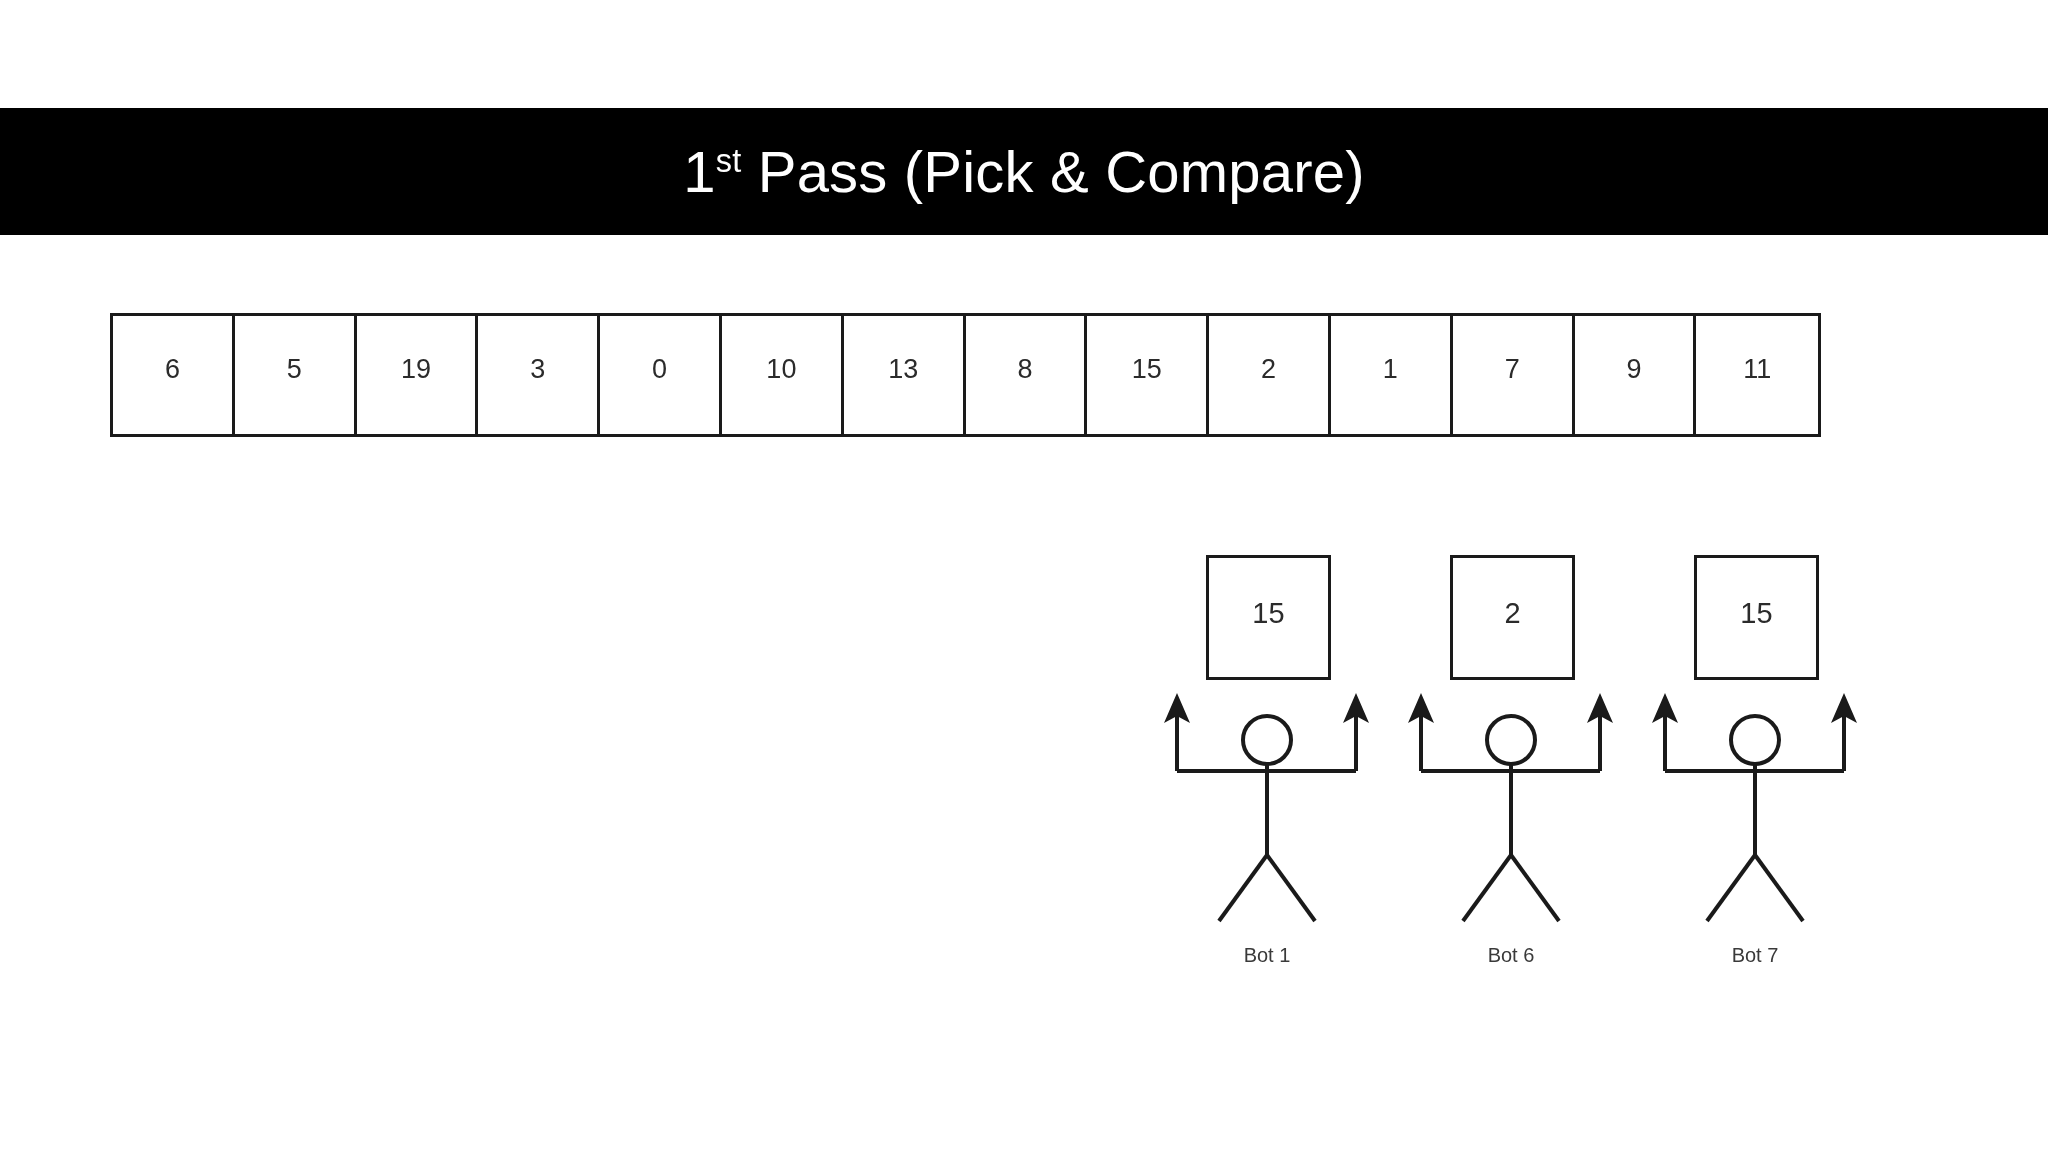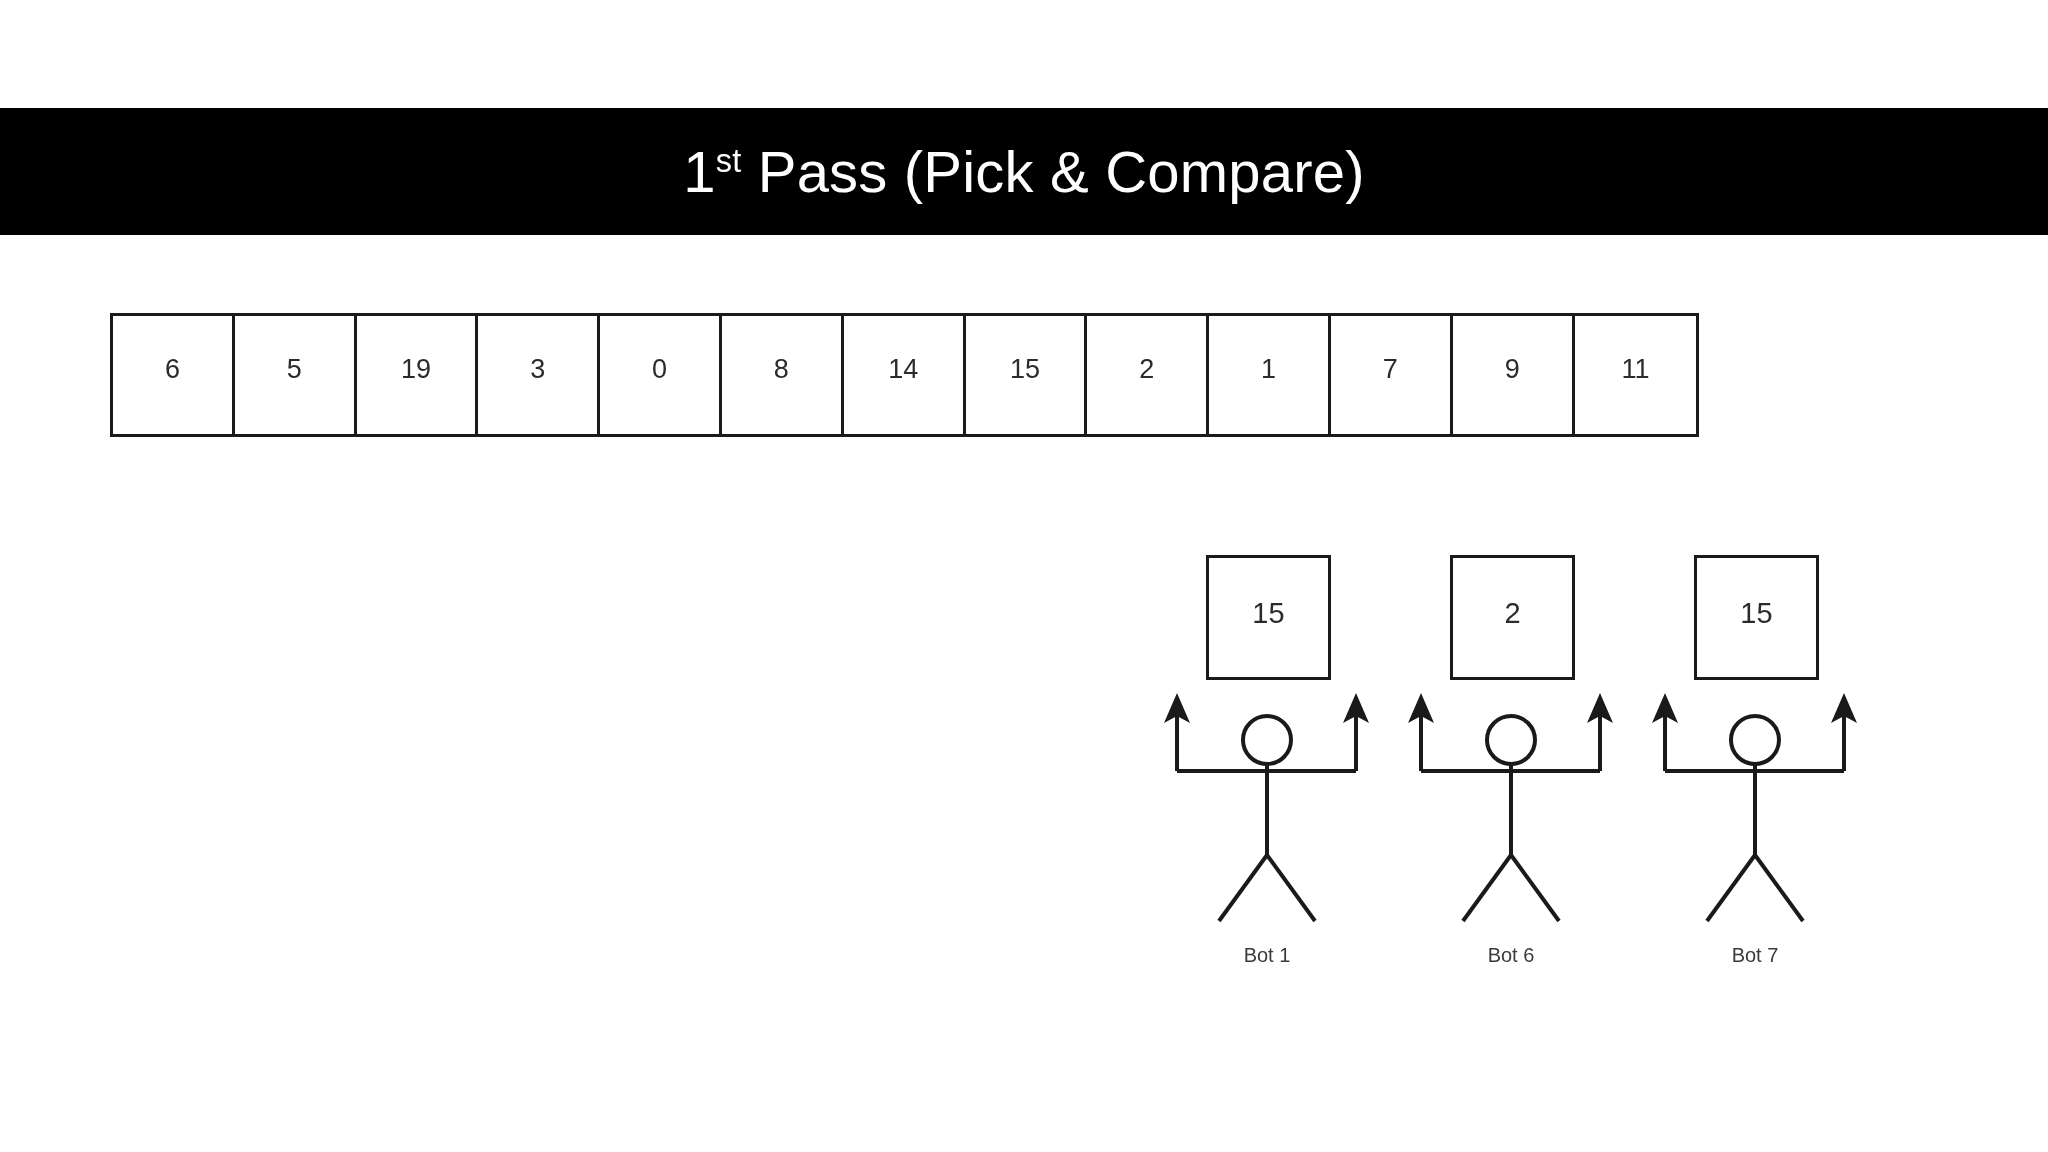--- a/index.html
+++ b/index.html
@@ -169,24 +169,27 @@
       <div class="array-cell">
         <span class="array-cell-value">19</span>
       </div>
       <div class="array-cell">
         <span class="array-cell-value">3</span>
       </div>
       <div class="array-cell">
         <span class="array-cell-value">0</span>
       </div>
       <div class="array-cell">
+        <span class="array-cell-value">10</span>
+      </div>
+      <div class="array-cell">
+        <span class="array-cell-value">13</span>
+      </div>
+      <div class="array-cell">
         <span class="array-cell-value">8</span>
-      </div>
-      <div class="array-cell">
-        <span class="array-cell-value">14</span>
       </div>
       <div class="array-cell">
         <span class="array-cell-value">15</span>
       </div>
       <div class="array-cell">
         <span class="array-cell-value">2</span>
       </div>
       <div class="array-cell">
         <span class="array-cell-value">1</span>
       </div>

